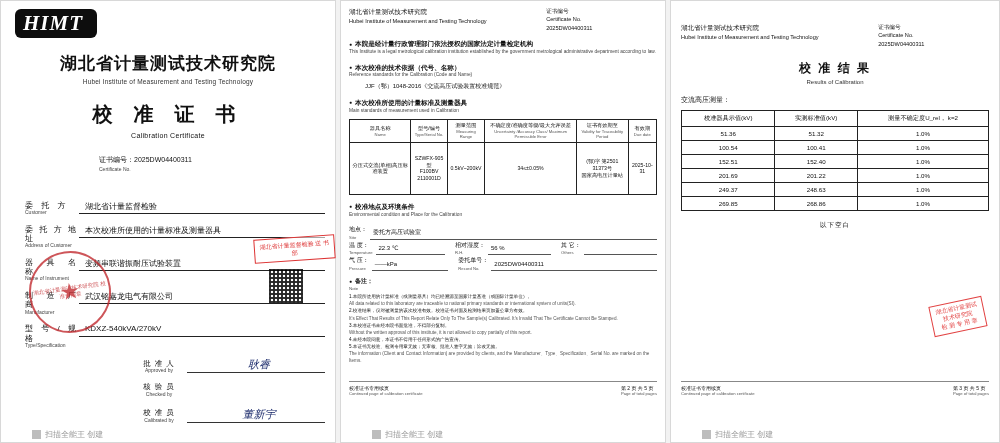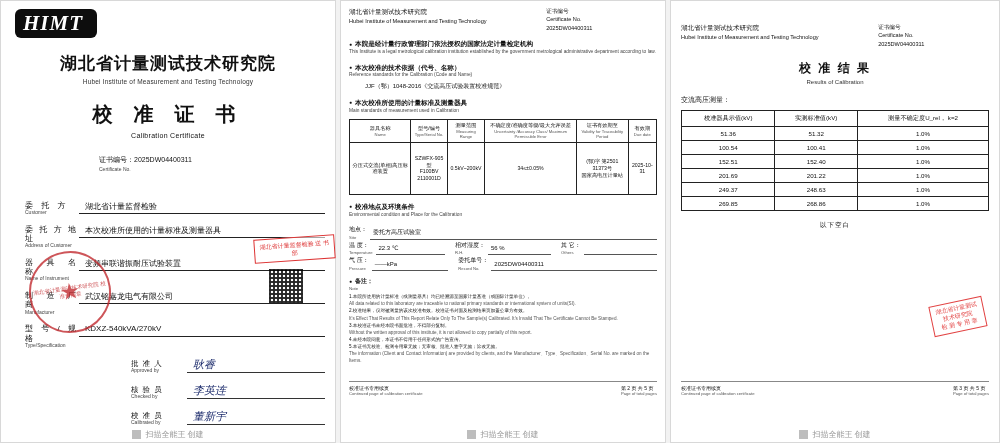--- a/index.html
+++ b/index.html
@@ -39,21 +39,21 @@
   .field{display:flex;align-items:flex-start;margin-bottom:9px;}
   .field-lab{
     width:54px;flex:none;font-size:8px;line-height:1.15;text-align:justify;
   }
   .field-lab .cn{display:block;letter-spacing:3px;}
   .field-lab .en{display:block;font-size:5px;color:#444;letter-spacing:0;}
   .field-val{
     flex:1;border-bottom:1px solid #222;font-size:8px;padding:0 4px 1px 6px;
     min-height:11px;
   }
-  .sig-block{margin-left:120px;font-size:7.5px;}
+  .sig-block{margin-left:120px;font-size:7.5px;text-align:center;}
   .sig-row{display:flex;align-items:flex-end;margin-bottom:10px;}
   .sig-lab{width:56px;flex:none;line-height:1.1;}
   .sig-lab .cn{display:block;letter-spacing:1px;}
   .sig-lab .en{display:block;font-size:5px;color:#444;}
   .sig-val{
     flex:1;border-bottom:1px solid #333;font-family:"Liberation Serif",serif;
     font-style:italic;font-size:11px;padding-left:6px;color:#1b2a6b;
   }
   .stamp-red{
     position:absolute;left:28px;top:250px;width:78px;height:78px;
@@ -106,21 +106,21 @@
   table.t3 th,table.t3 td{border:1px solid #222;padding:3px 2px;text-align:center;}
   table.t3 th{font-weight:normal;}
   .blank-note{text-align:center;font-size:6.5px;margin-top:10px;letter-spacing:1px;}
   .p3-foot{position:absolute;left:10px;right:10px;bottom:46px;border-top:1px solid #888;padding-top:3px;font-size:5px;display:flex;justify-content:space-between;}
   .stamp-red2{
     position:absolute;right:14px;top:300px;border:1.5px solid #d22;color:#d22;
     font-size:6px;line-height:1.3;padding:3px 5px;text-align:center;
     transform:rotate(-12deg);opacity:.85;
   }
   .watermark{
-    position:absolute;bottom:2px;width:100%;text-align:center;font-size:8px;color:#9a9a9a;
+    position:absolute;bottom:2px;width:100%;font-size:8px;color:#9a9a9a;margin-left:32px;
   }
   .wm-box{display:inline-flex;align-items:center;gap:4px;}
   .wm-sq{width:9px;height:9px;background:#bdbdbd;display:inline-block;}
 </style>
 </head>
 <body>
 
 <div class="sheet" id="page1">
   <div class="logo">HIMT</div>
 
@@ -179,21 +179,20 @@
         <span class="cn">批 准 人</span>
         <span class="en">Approved by</span>
       </div>
       <div class="sig-val">耿睿</div>
     </div>
     <div class="sig-row">
       <div class="sig-lab">
         <span class="cn">核 验 员</span>
         <span class="en">Checked by</span>
       </div>
-      <div class="sig-val">李英连</div>
     </div>
     <div class="sig-row">
       <div class="sig-lab">
         <span class="cn">校 准 员</span>
         <span class="en">Calibrated by</span>
       </div>
       <div class="sig-val">董新宇</div>
     </div>
   </div>
 

